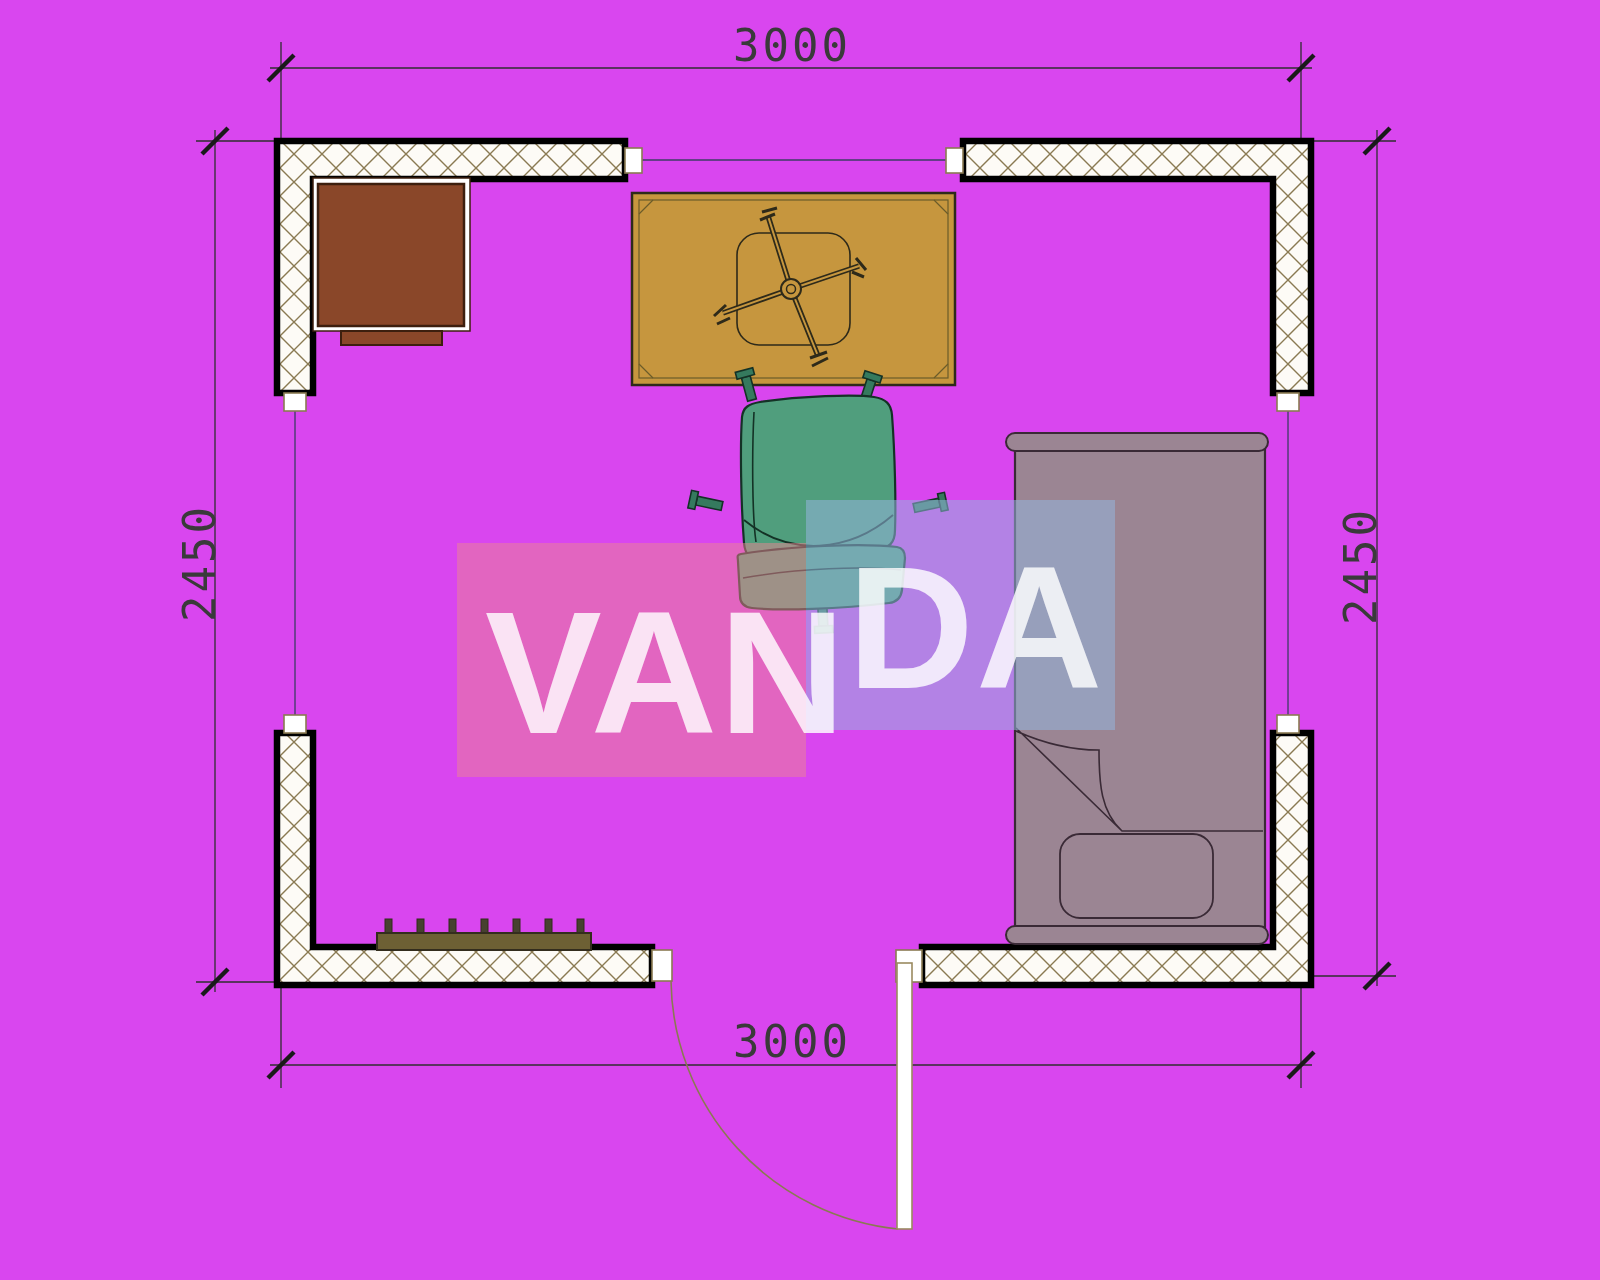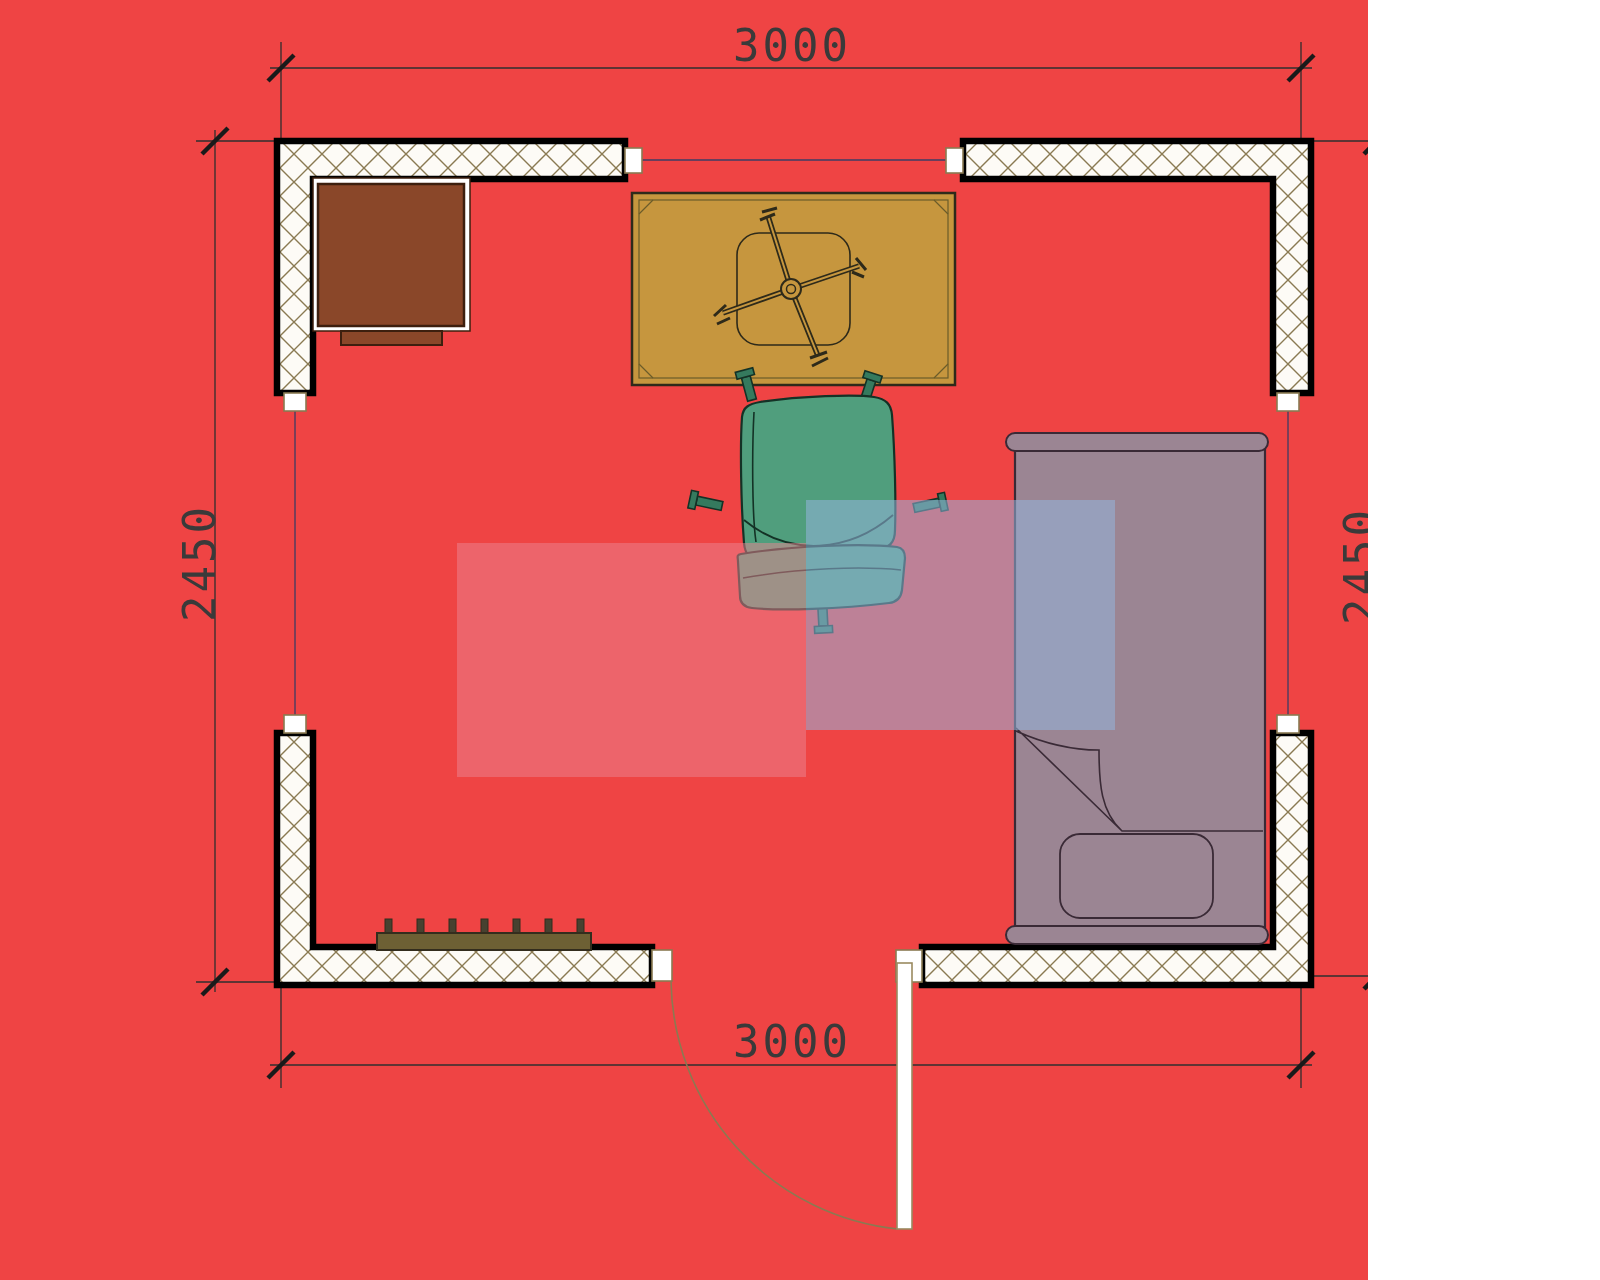--- a/index.html
+++ b/index.html
@@ -1,16 +1,16 @@
 <!DOCTYPE html>
 <html><head>
 <meta charset="utf-8">
 <style>
   html,body{margin:0;padding:0;background:#ffffff;}
-  .stage{position:relative;width:1368px;height:1280px;background:#ef4444;overflow:hidden;
+  .stage{position:relative;width:1600px;height:1280px;background:#d946ef;overflow:hidden;
          font-family:"DejaVu Sans",sans-serif;}
   .plan-svg{position:absolute;left:0;top:0;z-index:1;}
   .dim-label{position:absolute;z-index:1;color:#3a3a3a;
              font-family:"DejaVu Sans Mono","DejaVu Sans",monospace;
              font-size:44px;font-weight:400;letter-spacing:3px;text-align:center;}
   .dim-top{left:660px;top:20px;width:264px;}
   .dim-bottom{left:660px;top:1016px;width:264px;}
   .dim-left{left:65px;top:540px;width:264px;height:46px;transform:rotate(-90deg);}
   .dim-right{left:1226px;top:543px;width:264px;height:46px;transform:rotate(-90deg);}
   .wm-block{position:absolute;z-index:2;}
@@ -171,14 +171,15 @@
     </g>
   </svg>
 
   <div class="dim-label dim-top">3000</div>
   <div class="dim-label dim-bottom">3000</div>
   <div class="dim-label dim-left">2450</div>
   <div class="dim-label dim-right">2450</div>
 
   <div class="wm-block wm-pink"></div>
   <div class="wm-block wm-blue"></div>
+  <div class="wm-text"><span>VAN</span><span class="raised">DA</span></div>
 
 </div>
 
 </body></html>

